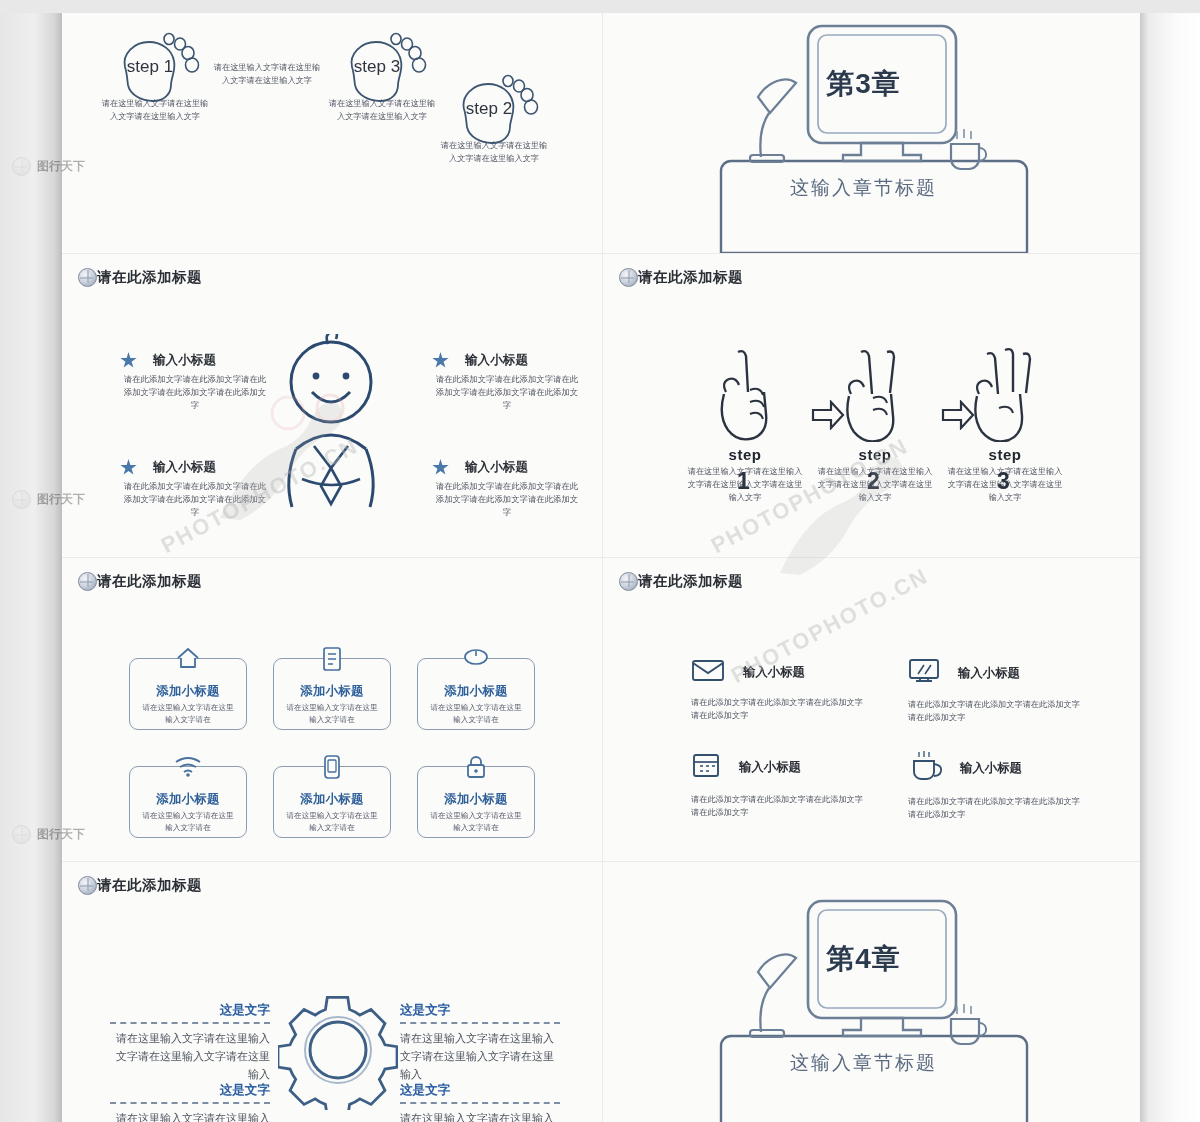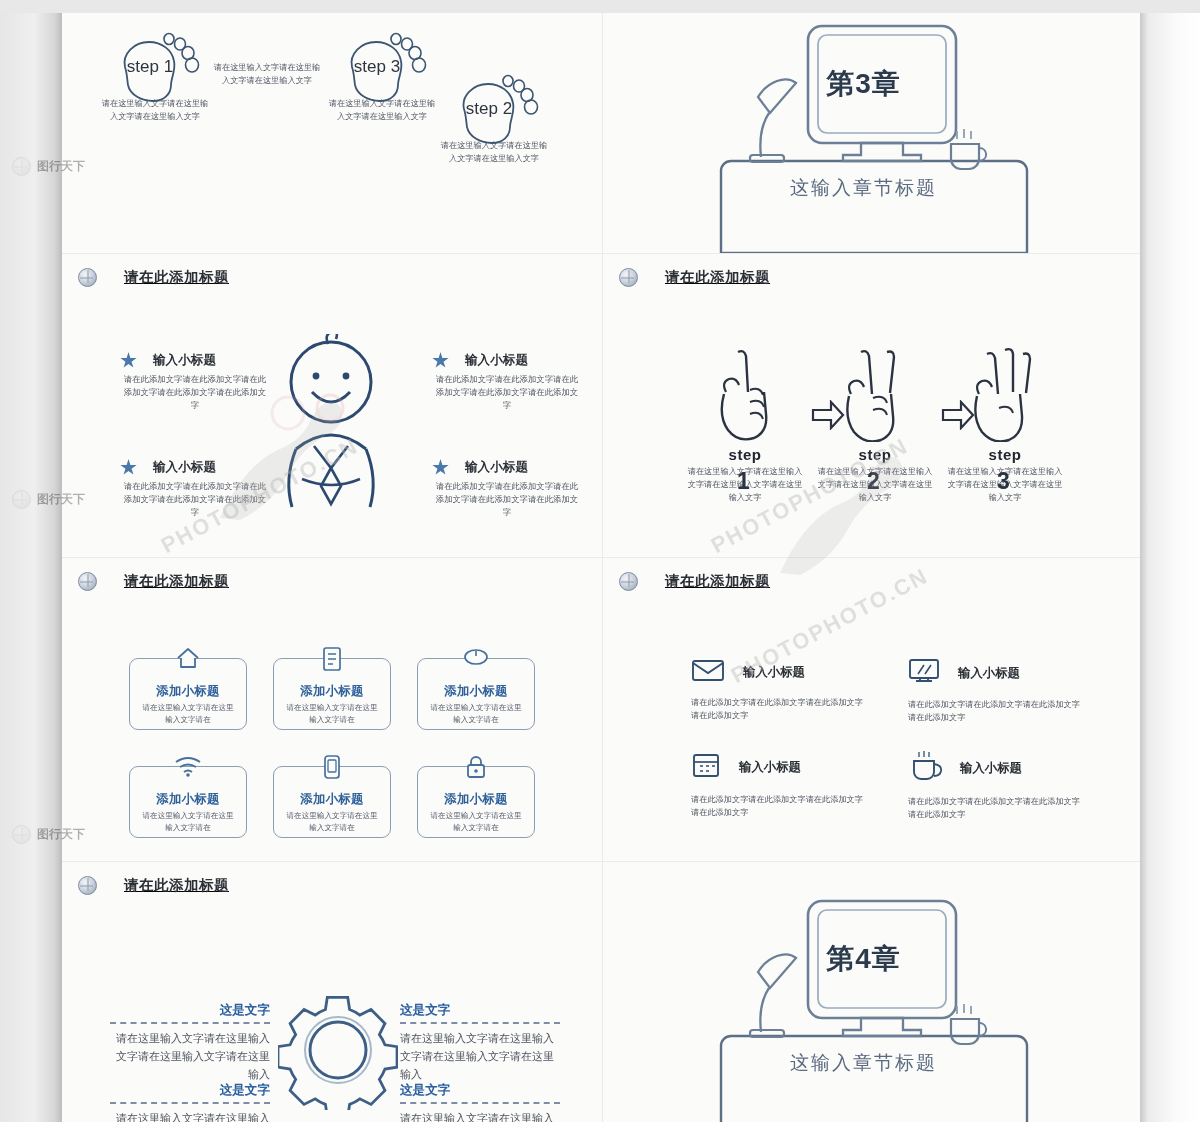--- a/index.html
+++ b/index.html
@@ -31,21 +31,21 @@
     position:absolute;
     background:#fbfbfa;
     box-sizing:border-box;
     overflow:hidden;
   }
   .panel.bt{border-top:1px solid #eceaea;}
   .panel.bl{border-left:1px solid #eceaea;}
 
   
   .phead{
-    position:absolute;left:16px;top:14px;display:flex;align-items:center;gap:27px;text-decoration:underline;
+    position:absolute;left:16px;top:14px;display:flex;align-items:center;gap:0;
   }
   .globe{
     width:17px;height:17px;border-radius:50%;
     background:radial-gradient(circle at 35% 32%,#f2f4f7 0%,#cfd6e0 45%,#8e9aab 100%);
     border:1px solid #7e8b9d;position:relative;flex:none;
   }
   .globe:before{
     content:"";position:absolute;left:50%;top:1px;width:1px;height:13px;
     background:#8e9aab;transform:translateX(-50%);
   }

